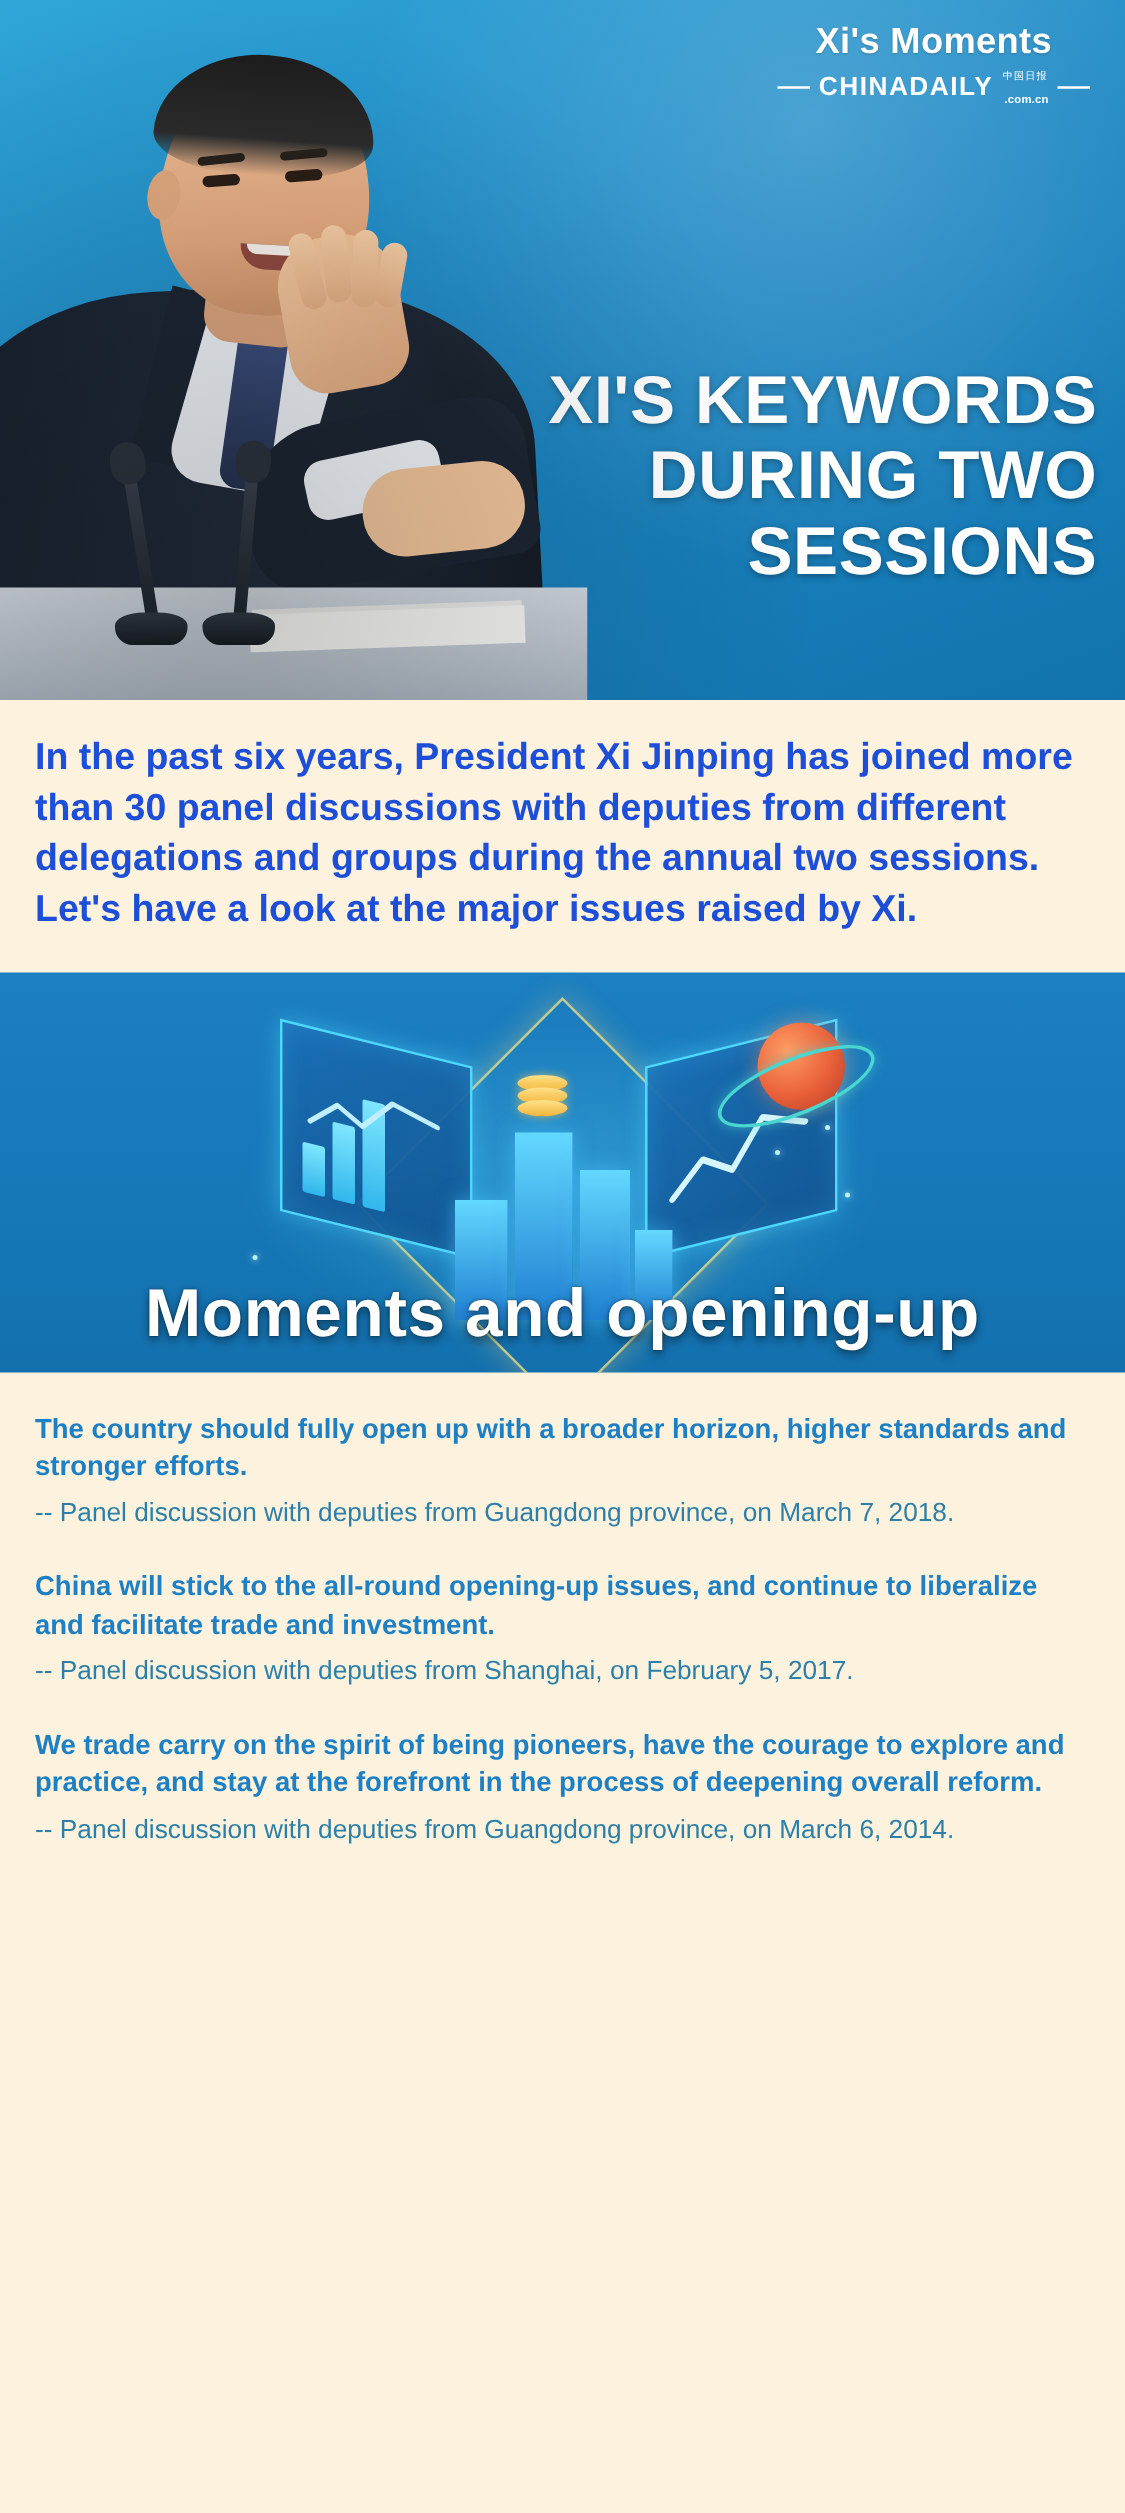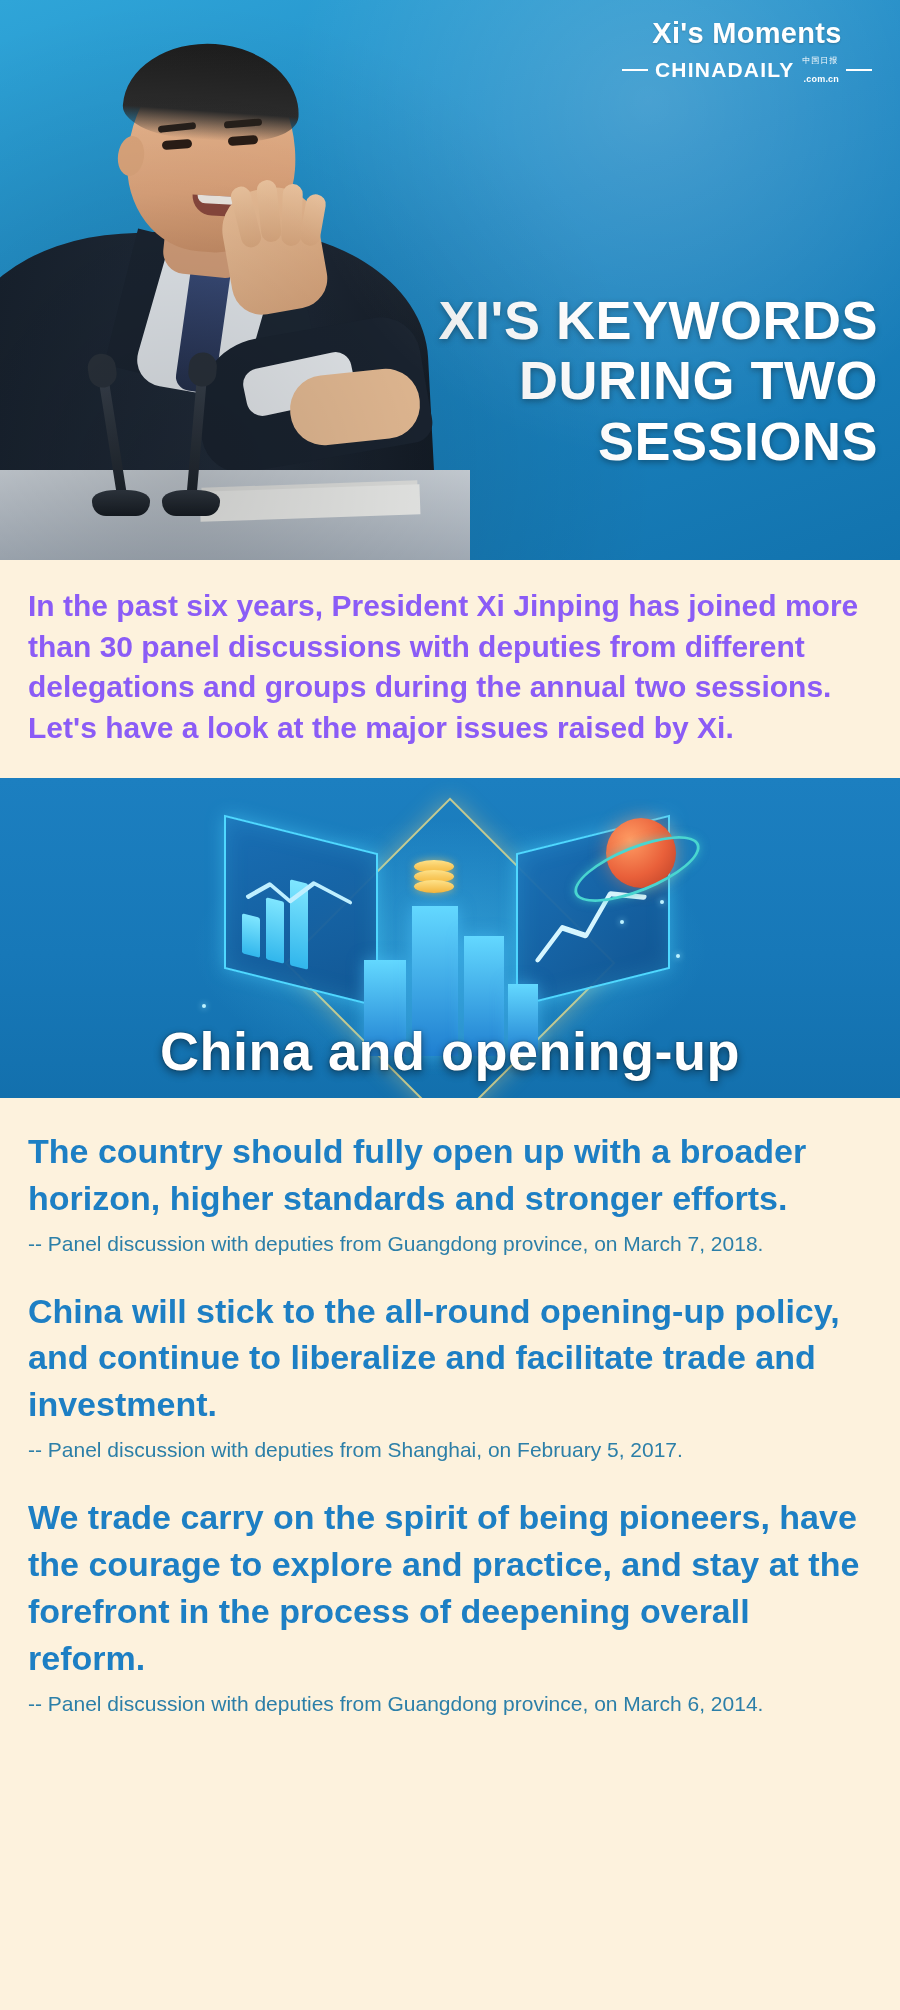--- a/index.html
+++ b/index.html
@@ -342,21 +342,21 @@
     text-shadow: 0 2px 6px rgba(0,0,0,0.35);
   }
 
   
   .intro {
     background: #fdf2dd;
     padding: 26px 28px 30px 28px;
   }
   .intro p {
     margin: 0;
-    color: #8b5cf6;
+    color: #1d4ed8;
     font-size: 30px;
     font-weight: bold;
     line-height: 1.35;
   }
 
   
   .banner {
     position: relative;
     width: 900px;
     height: 320px;
@@ -486,21 +486,21 @@
   .quotes {
     background: #fdf2dd;
     padding: 30px 28px 40px 28px;
   }
   .quote {
     margin-bottom: 30px;
   }
   .quote:last-child { margin-bottom: 0; }
   .quote-text {
     color: #1d7fc4;
-    font-size: 34px;
+    font-size: 22px;
     font-weight: bold;
     line-height: 1.38;
     margin: 0 0 8px 0;
   }
   .quote-source {
     color: #2c7fa8;
     font-size: 21px;
     line-height: 1.32;
     margin: 0;
   }
@@ -597,32 +597,32 @@
 
       <div class="star" style="left:12px; top:200px;"></div>
       <div class="star" style="left:486px; top:150px;"></div>
       <div class="star" style="left:430px; top:116px;"></div>
       <div class="star" style="left:470px; top:96px;"></div>
 
       <div class="planet"></div>
       <div class="ring"></div>
     </div>
 
-    <div class="banner-title">China and opening-up</div>
+    <div class="banner-title">Moments and opening-up</div>
   </div>
 
   <div class="quotes">
 
     <div class="quote">
       <p class="quote-text">The country should fully open up with a broader horizon, higher standards and stronger efforts.</p>
       <p class="quote-source">-- Panel discussion with deputies from Guangdong province, on March 7, 2018.</p>
     </div>
 
     <div class="quote">
-      <p class="quote-text">China will stick to the all-round opening-up policy, and continue to liberalize and facilitate trade and investment.</p>
+      <p class="quote-text">China will stick to the all-round opening-up issues, and continue to liberalize and facilitate trade and investment.</p>
       <p class="quote-source">-- Panel discussion with deputies from Shanghai, on February 5, 2017.</p>
     </div>
 
     <div class="quote">
       <p class="quote-text">We trade carry on the spirit of being pioneers, have the courage to explore and practice, and stay at the forefront in the process of deepening overall reform.</p>
       <p class="quote-source">-- Panel discussion with deputies from Guangdong province, on March 6, 2014.</p>
     </div>
 
   </div>
 

